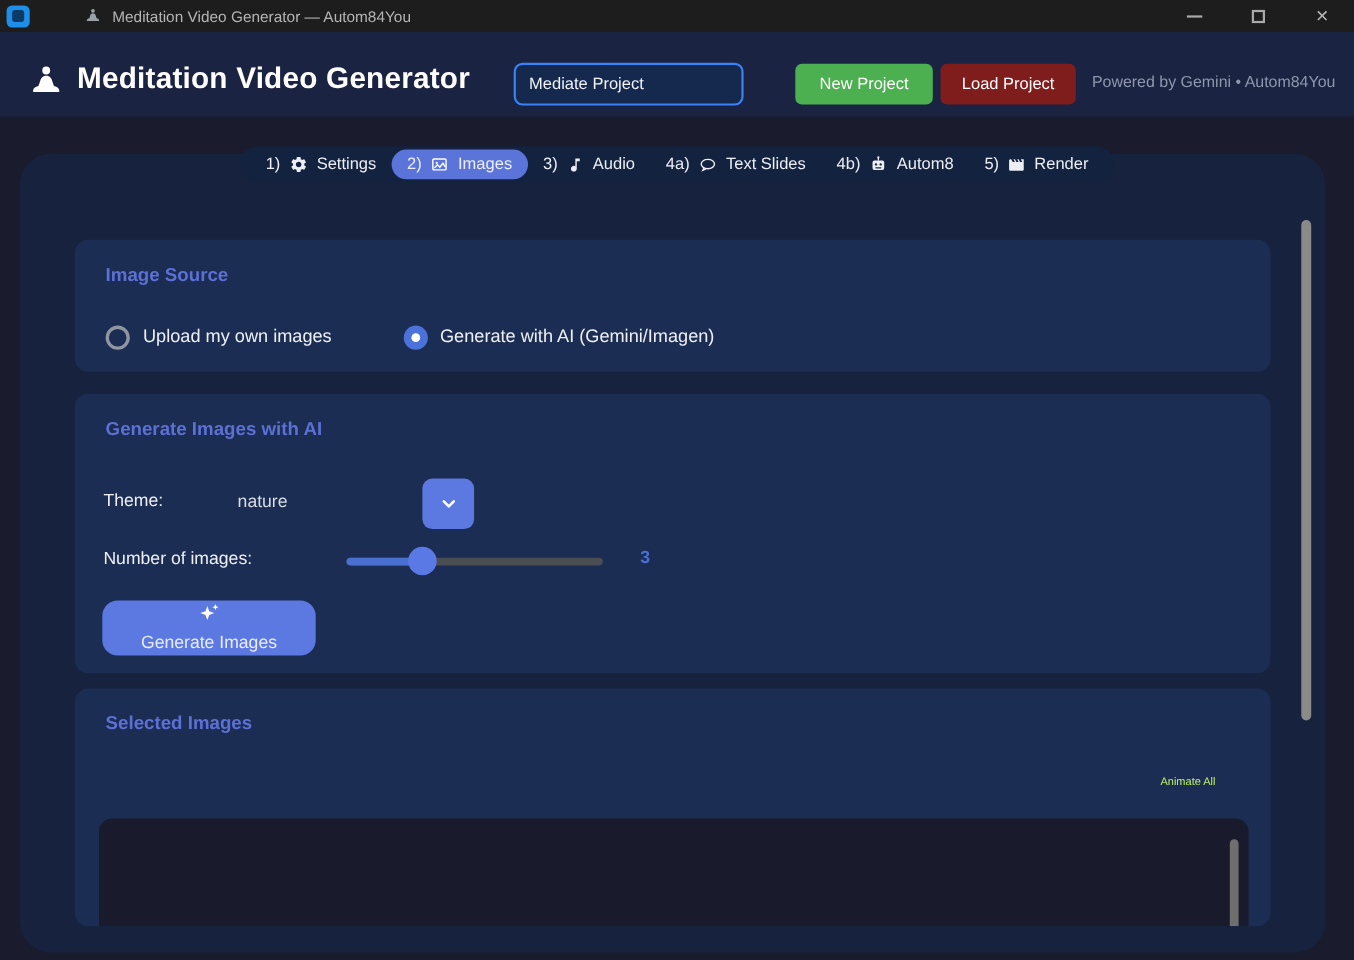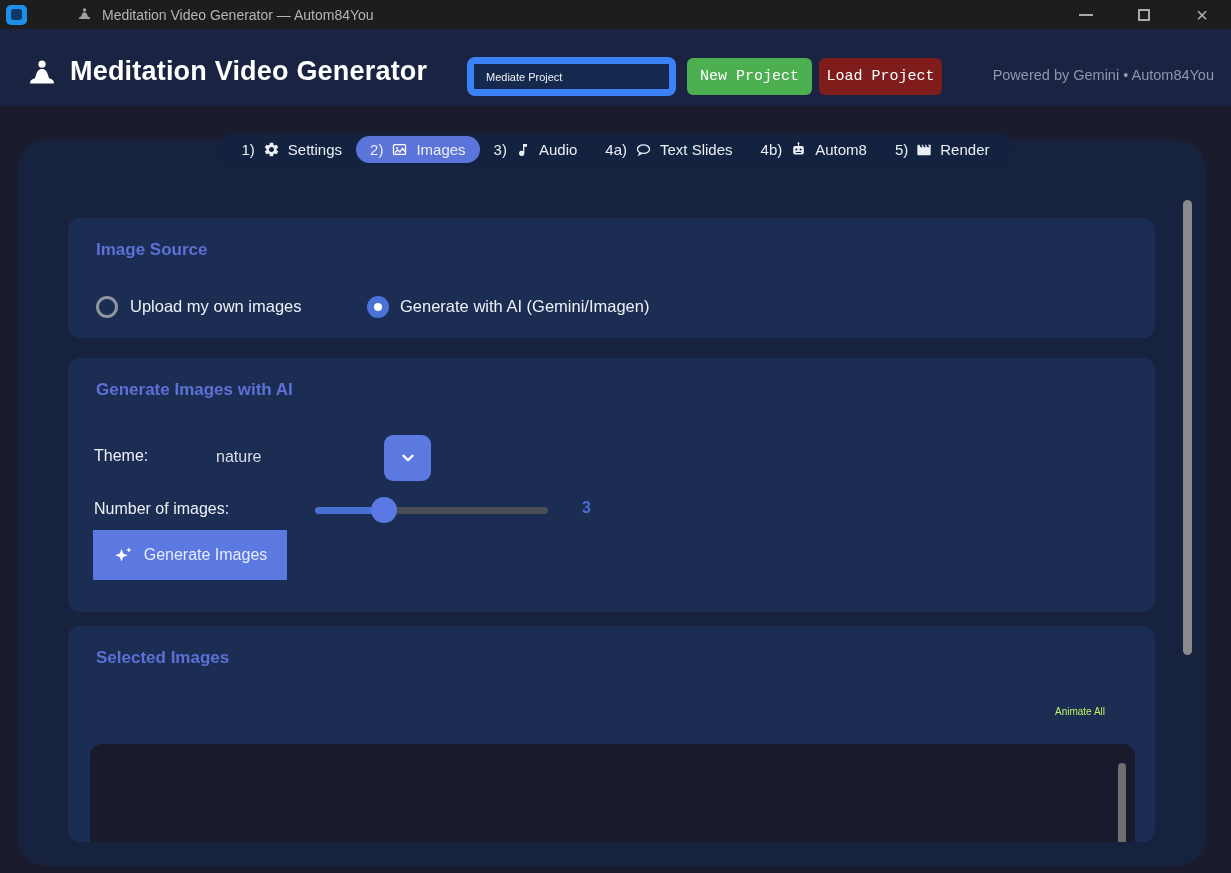--- a/index.html
+++ b/index.html
@@ -42,26 +42,26 @@
     position: absolute; left: 0; top: 29px; width: 1231px; height: 77px;
     background: #1a2342;
   }
   .hdr-person { position: absolute; left: 26px; top: 29px; }
   .hdr-title {
     position: absolute; left: 70px; top: 27px;
     color: #ffffff; font-size: 27px; font-weight: 700; letter-spacing: .2px;
   }
   .project-input {
     position: absolute; left: 467px; top: 28px; width: 209px; height: 39px;
-    background: #14294d; border: 7px solid #3b82f6; border-radius: 8px;
-    color: #f0f2f7; font-size: 11px; padding: 0 12px; outline: none;
+    background: #14294d; border: 2px solid #3b82f6; border-radius: 8px;
+    color: #f0f2f7; font-size: 15px; padding: 0 12px; outline: none;
     font-family: "Liberation Sans", sans-serif;
   }
   .btn { border: none; border-radius: 6px; color: #ffffff; font-size: 15px;
-         font-family: Liberation Mono, monospace; cursor: pointer; }
+         font-family: Liberation Sans, sans-serif; cursor: pointer; margin-left: 36px; }
   .btn-new  { position: absolute; left: 687px; top: 29px; width: 125px; height: 37px; background: #4caf50; }
   .btn-load { position: absolute; left: 819px; top: 29px; width: 123px; height: 37px; background: #7f1d1d; }
   .powered { position: absolute; right: 17px; top: 38px; color: #8e97ab; font-size: 14.5px; }
 
   
   .tabbar {
     position: absolute; top: 133px; left: 50%; transform: translateX(-50%);
     height: 33px; background: #13233f; border-radius: 17px;
     display: flex; align-items: center; padding: 0 10px; z-index: 3;
   }
@@ -120,24 +120,24 @@
     position: absolute; left: 0; top: 10px; width: 69px; height: 7px;
     background: #4a6fd2; border-radius: 4px;
   }
   .slider-thumb {
     position: absolute; left: 56px; top: 0; width: 26px; height: 26px;
     border-radius: 50%; background: #5b79e4;
   }
   .count-value { position: absolute; left: 514px; top: 141px;
     color: #4a6fd4; font-size: 16px; font-weight: 700; }
   .btn-generate {
-    position: absolute; left: 25px; top: 172px; width: 194px; height: 50px;
-    background: #5b79e0; border: none; border-radius: 1px; cursor: pointer;
+    position: absolute; left: 25px; top: 188px; width: 194px; height: 50px;
+    background: #5b79e0; border: none; border-radius: 14px; cursor: pointer;
     display: flex; align-items: center; justify-content: center; gap: 10px;
-    color: #e7ecff; font-size: 16px; font-family: "Liberation Sans", sans-serif;
+    color: #e7ecff; font-size: 16px; font-family: "Liberation Sans", sans-serif; flex-direction: column;
   }
 
   
   .card-selected { top: 486px; height: 216px; padding-left: 44px; }
   .animate-all { position: absolute; right: 50px; top: 80px; color: #bef264; font-size: 10px; }
   .image-list {
     position: absolute; left: 22px; top: 118px; width: 1045px; height: 98px;
     background: #191b2c; border-radius: 12px 12px 0 0;
   }
   .list-scrollthumb {

